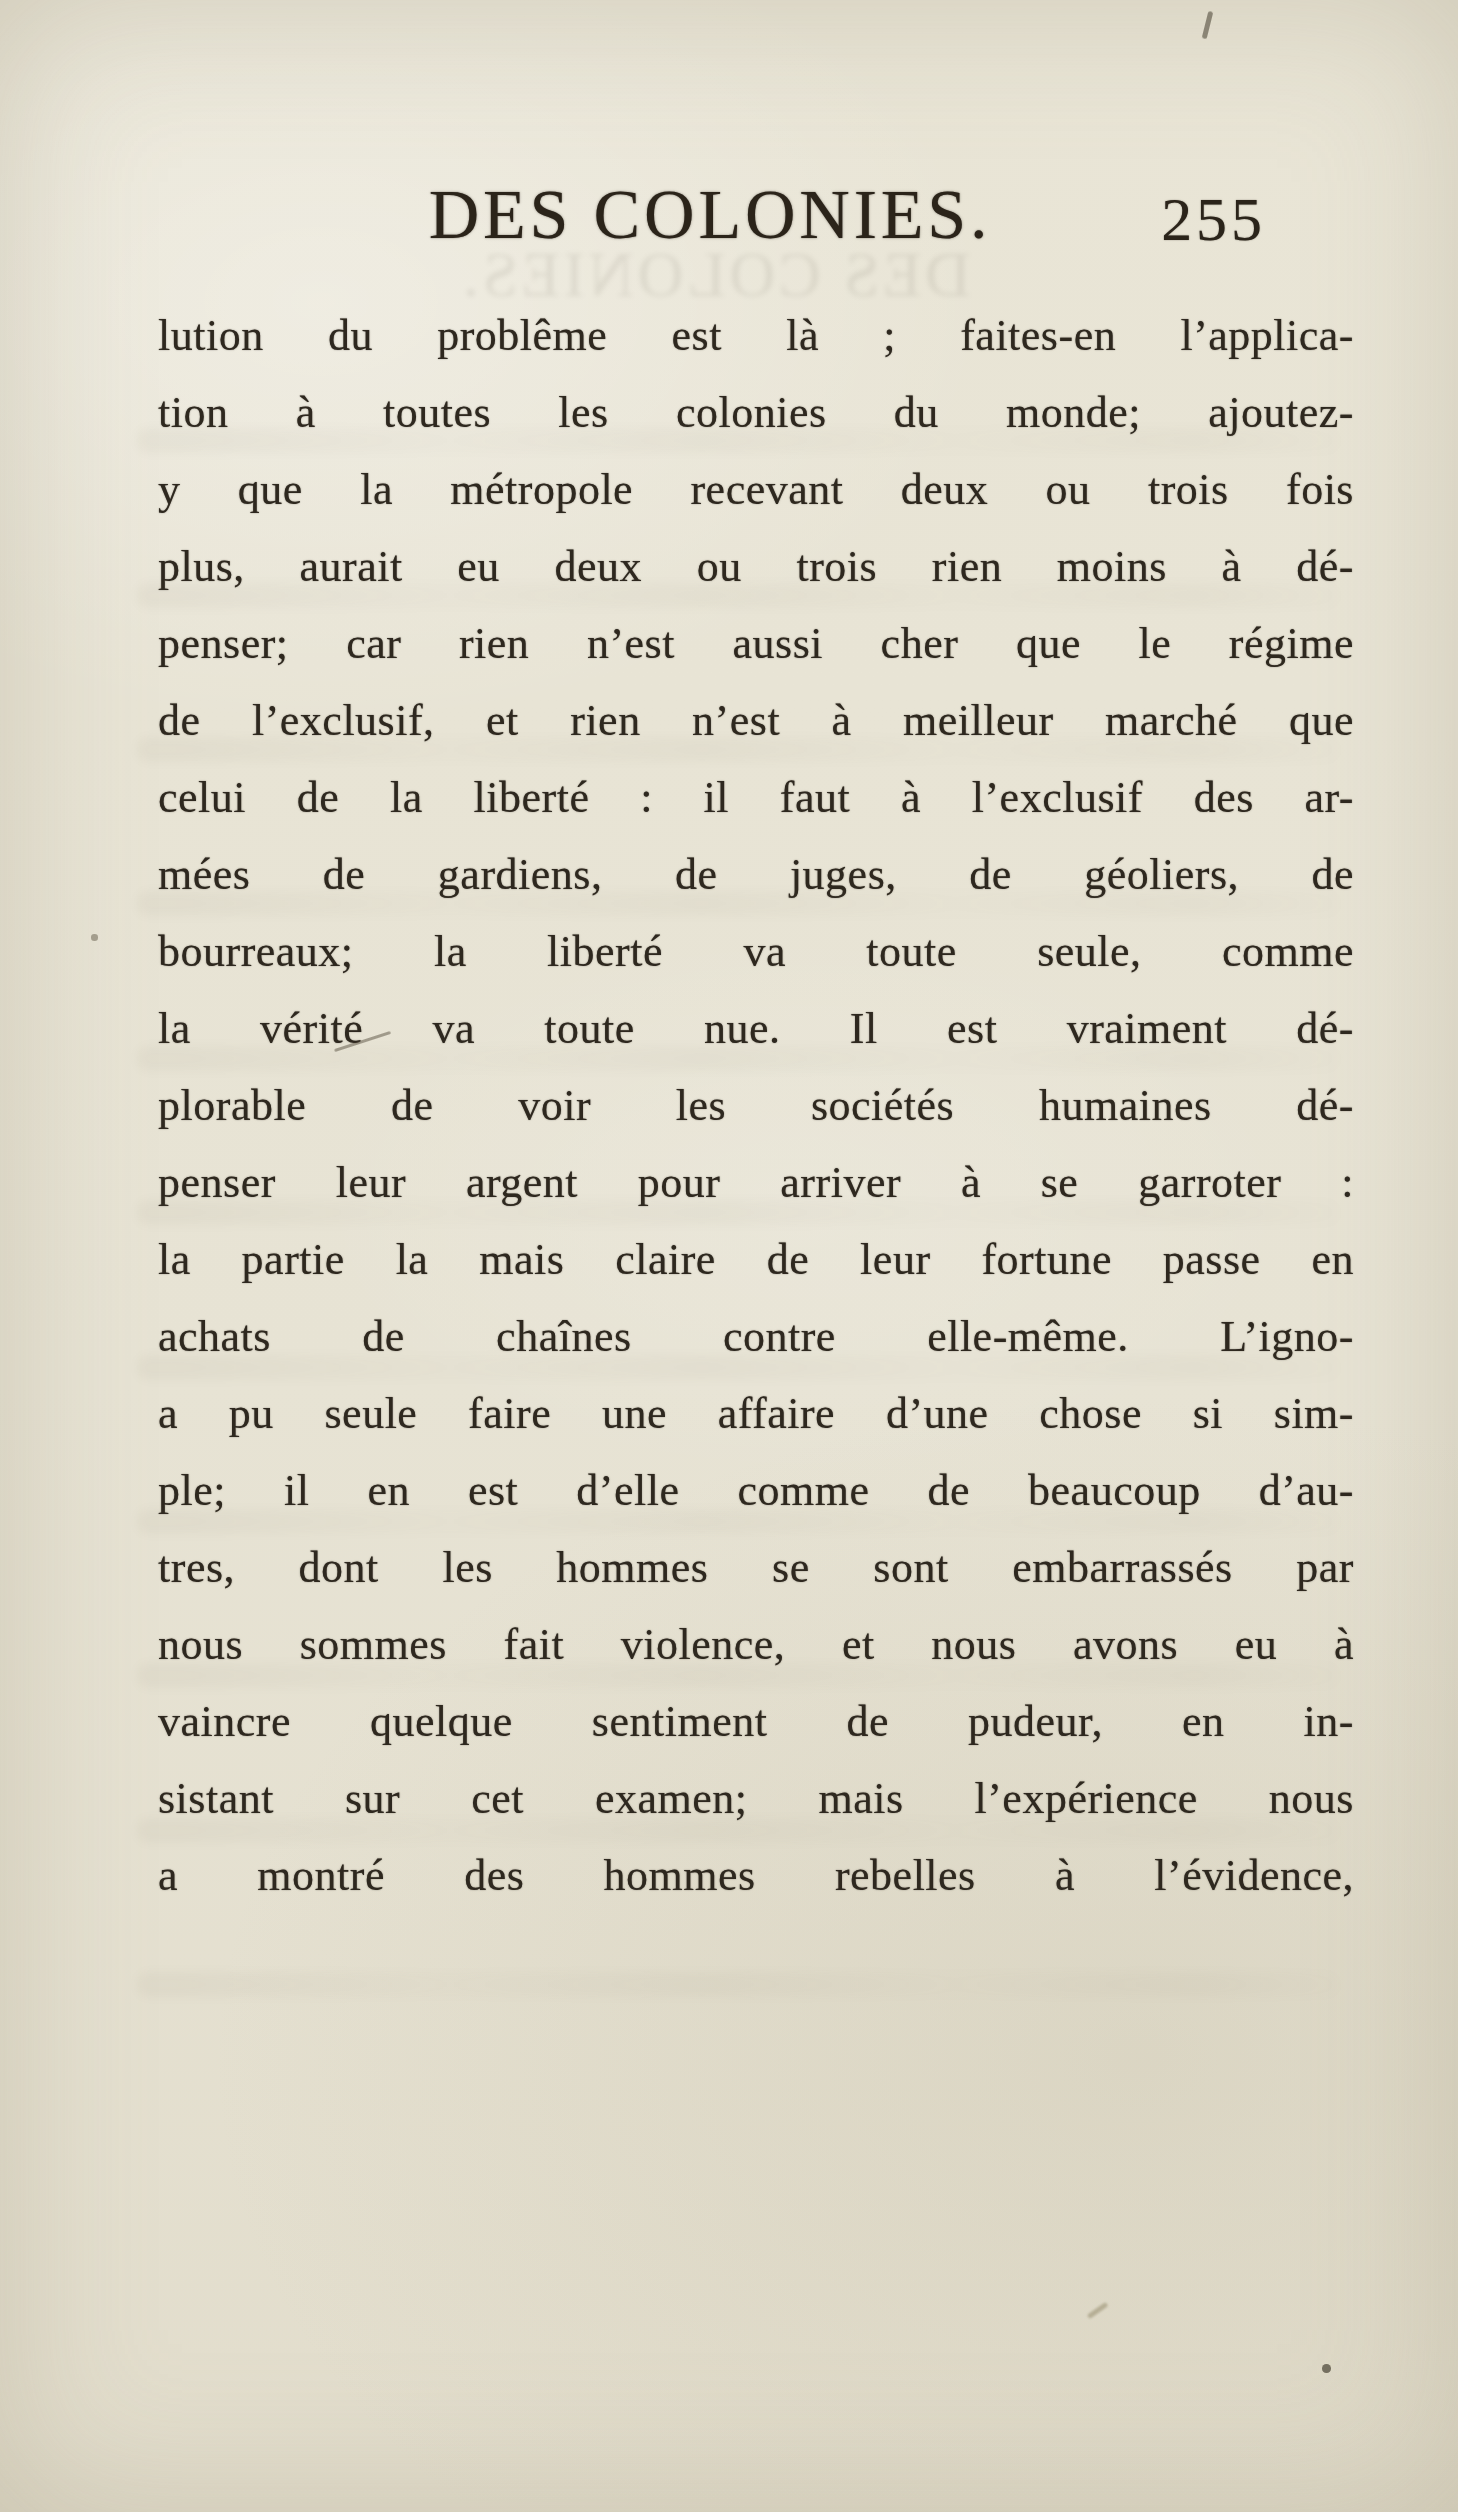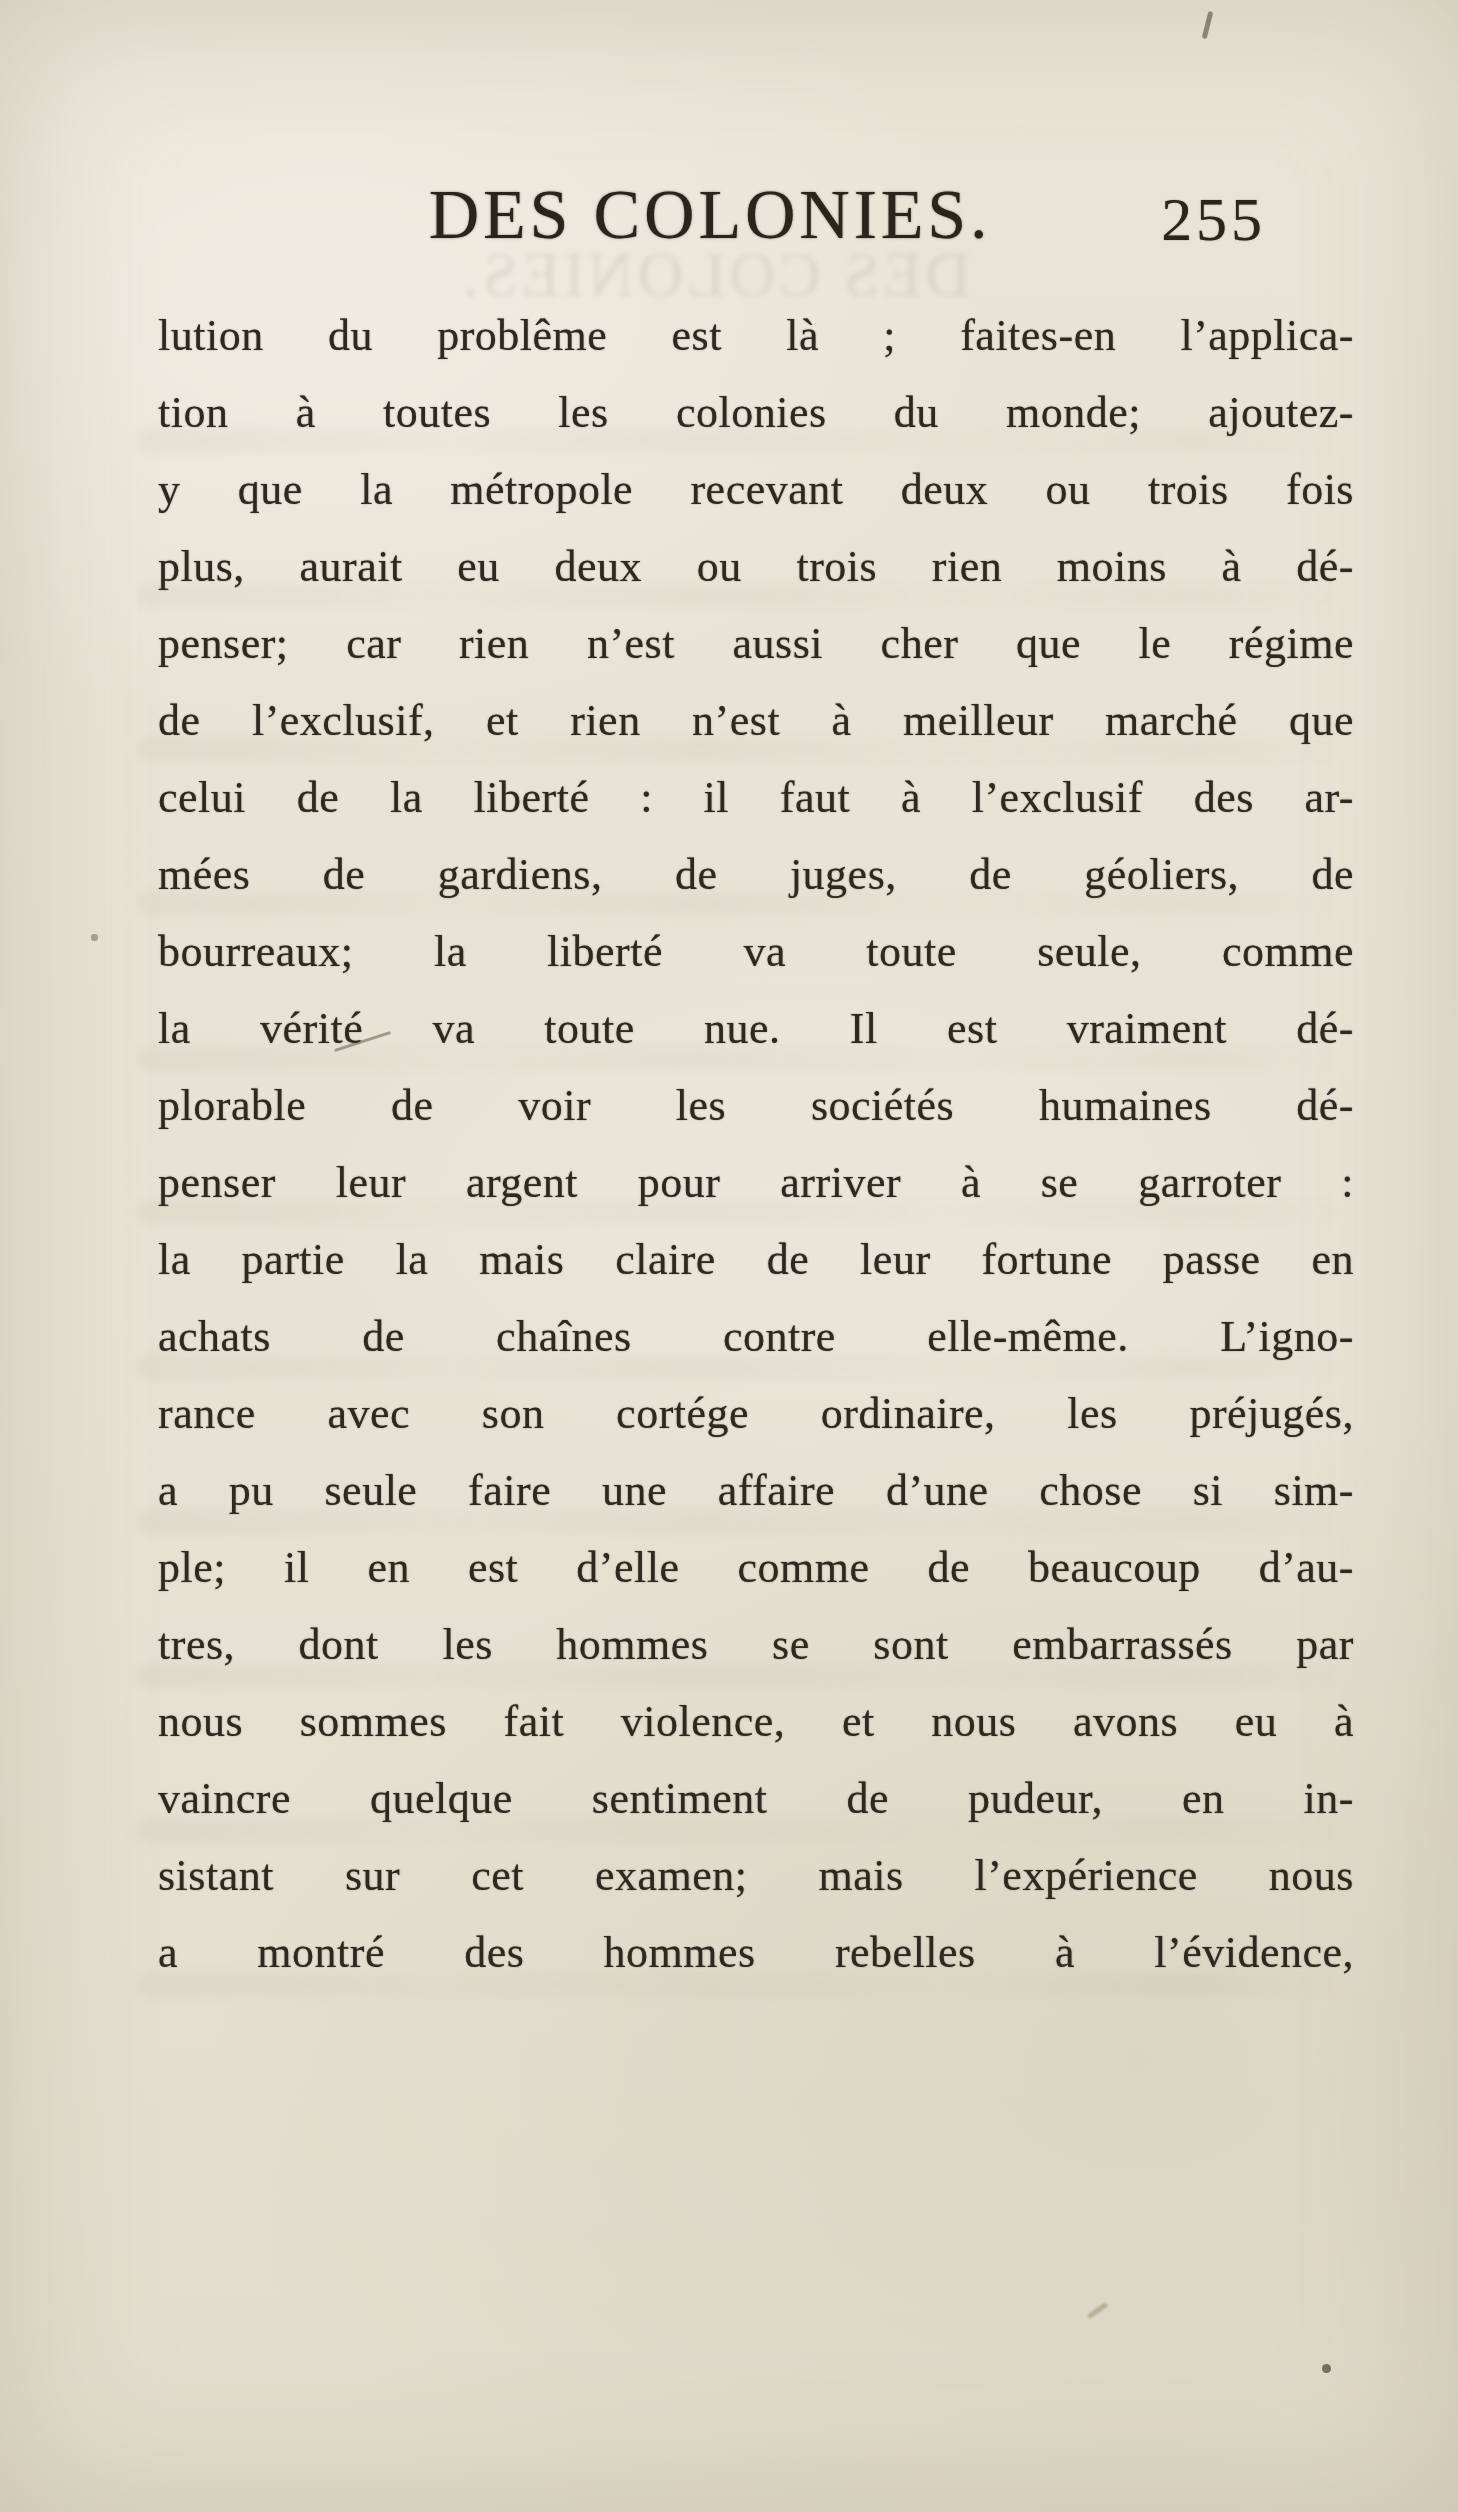--- a/index.html
+++ b/index.html
@@ -126,21 +126,20 @@
     <div class="line">penser; car rien n’est aussi cher que le régime</div>
     <div class="line">de l’exclusif, et rien n’est à meilleur marché que</div>
     <div class="line">celui de la liberté : il faut à l’exclusif des ar-</div>
     <div class="line">mées de gardiens, de juges, de géoliers, de</div>
     <div class="line">bourreaux; la liberté va toute seule, comme</div>
     <div class="line">la vérité va toute nue. Il est vraiment dé-</div>
     <div class="line">plorable de voir les sociétés humaines dé-</div>
     <div class="line">penser leur argent pour arriver à se garroter :</div>
     <div class="line">la partie la mais claire de leur fortune passe en</div>
     <div class="line">achats de chaînes contre elle-même. L’igno-</div>
-    <div class="line">rance avec son cortége ordinaire, les préjugés,</div>
     <div class="line">a pu seule faire une affaire d’une chose si sim-</div>
     <div class="line">ple; il en est d’elle comme de beaucoup d’au-</div>
     <div class="line">tres, dont les hommes se sont embarrassés par</div>
     <div class="line">nous sommes fait violence, et nous avons eu à</div>
     <div class="line">vaincre quelque sentiment de pudeur, en in-</div>
     <div class="line">sistant sur cet examen; mais l’expérience nous</div>
     <div class="line">a montré des hommes rebelles à l’évidence,</div>
   </div>
 
   <div class="smudge" style="top: 428px;"></div>

